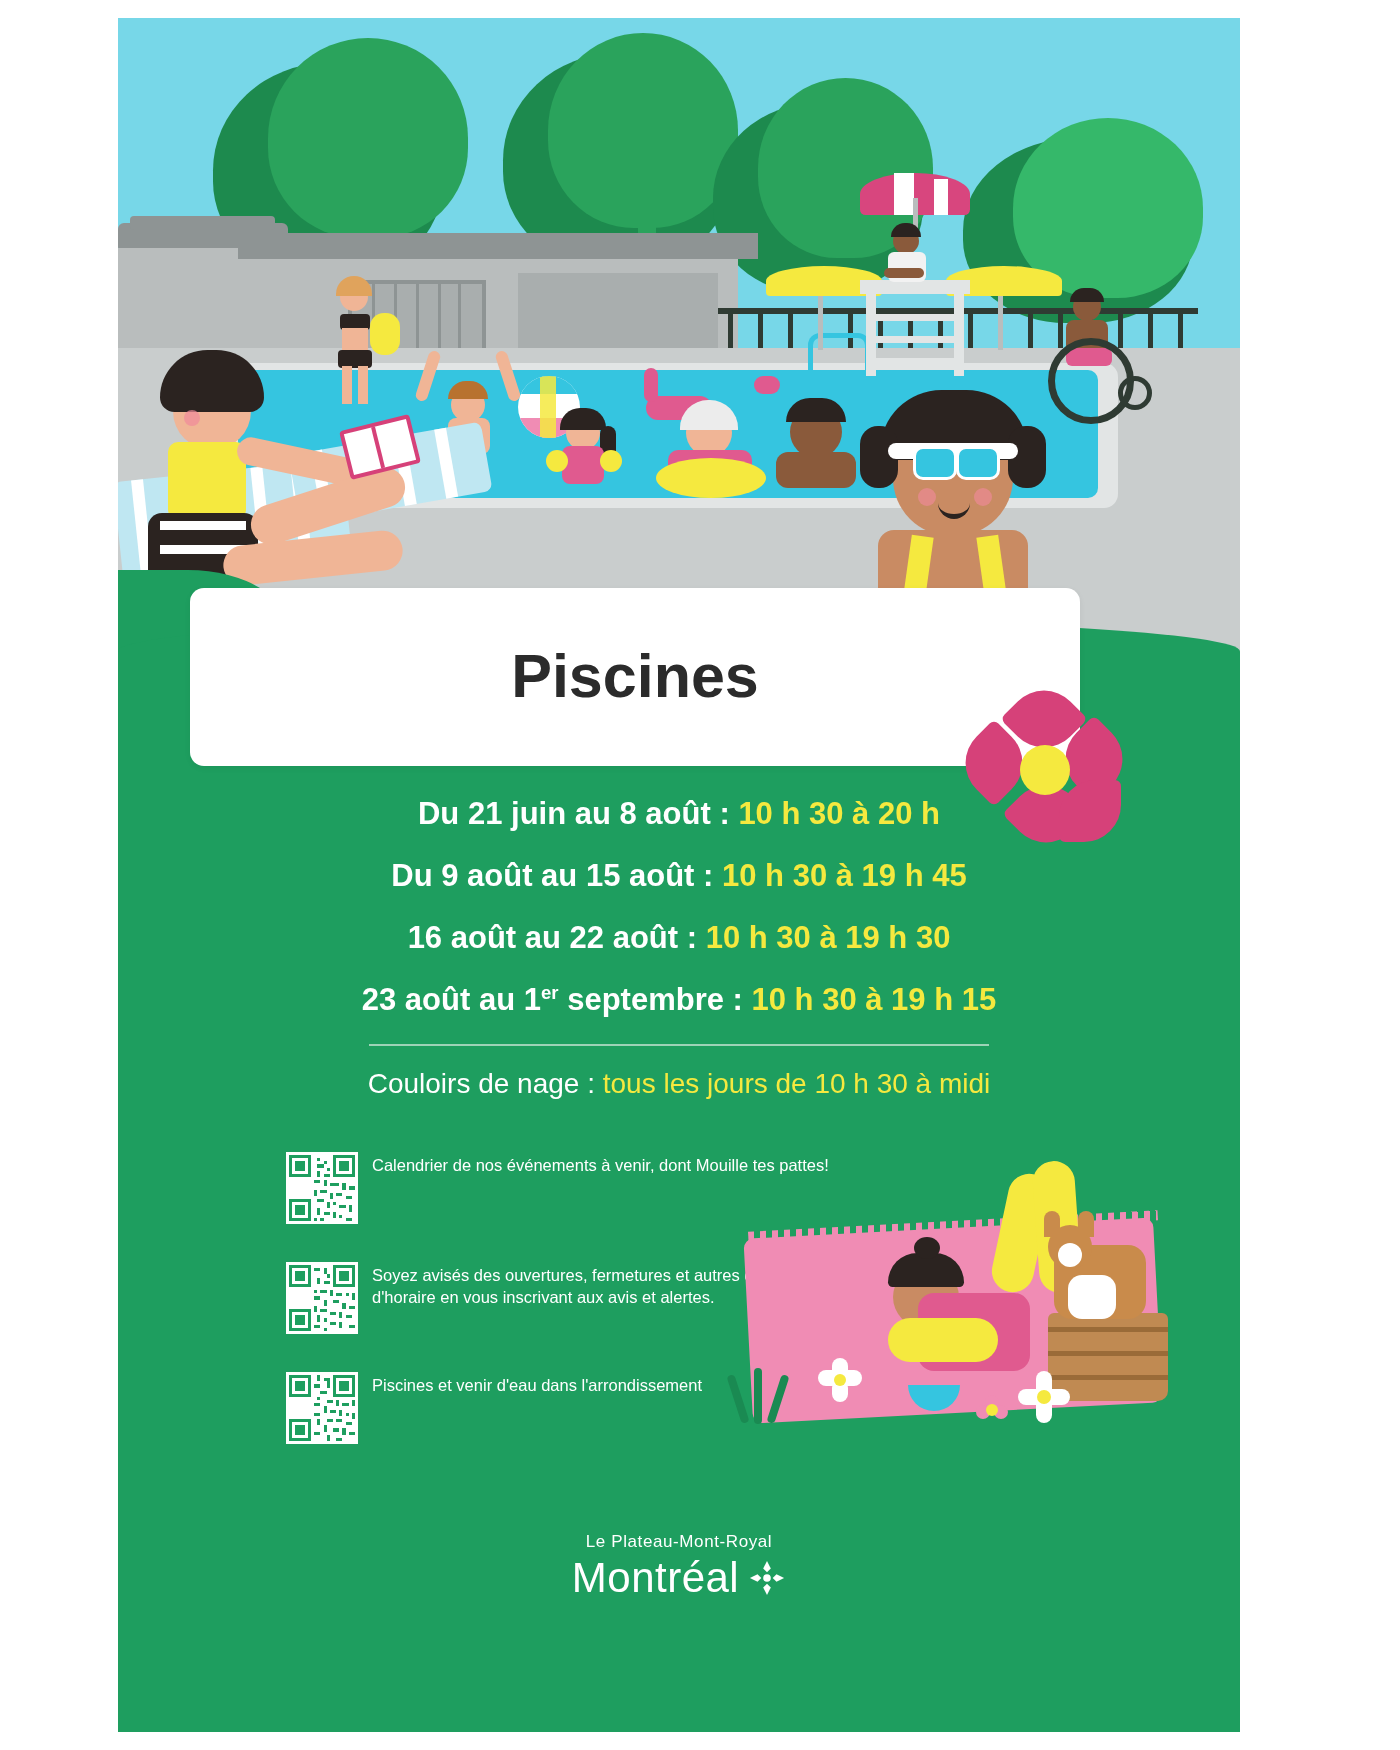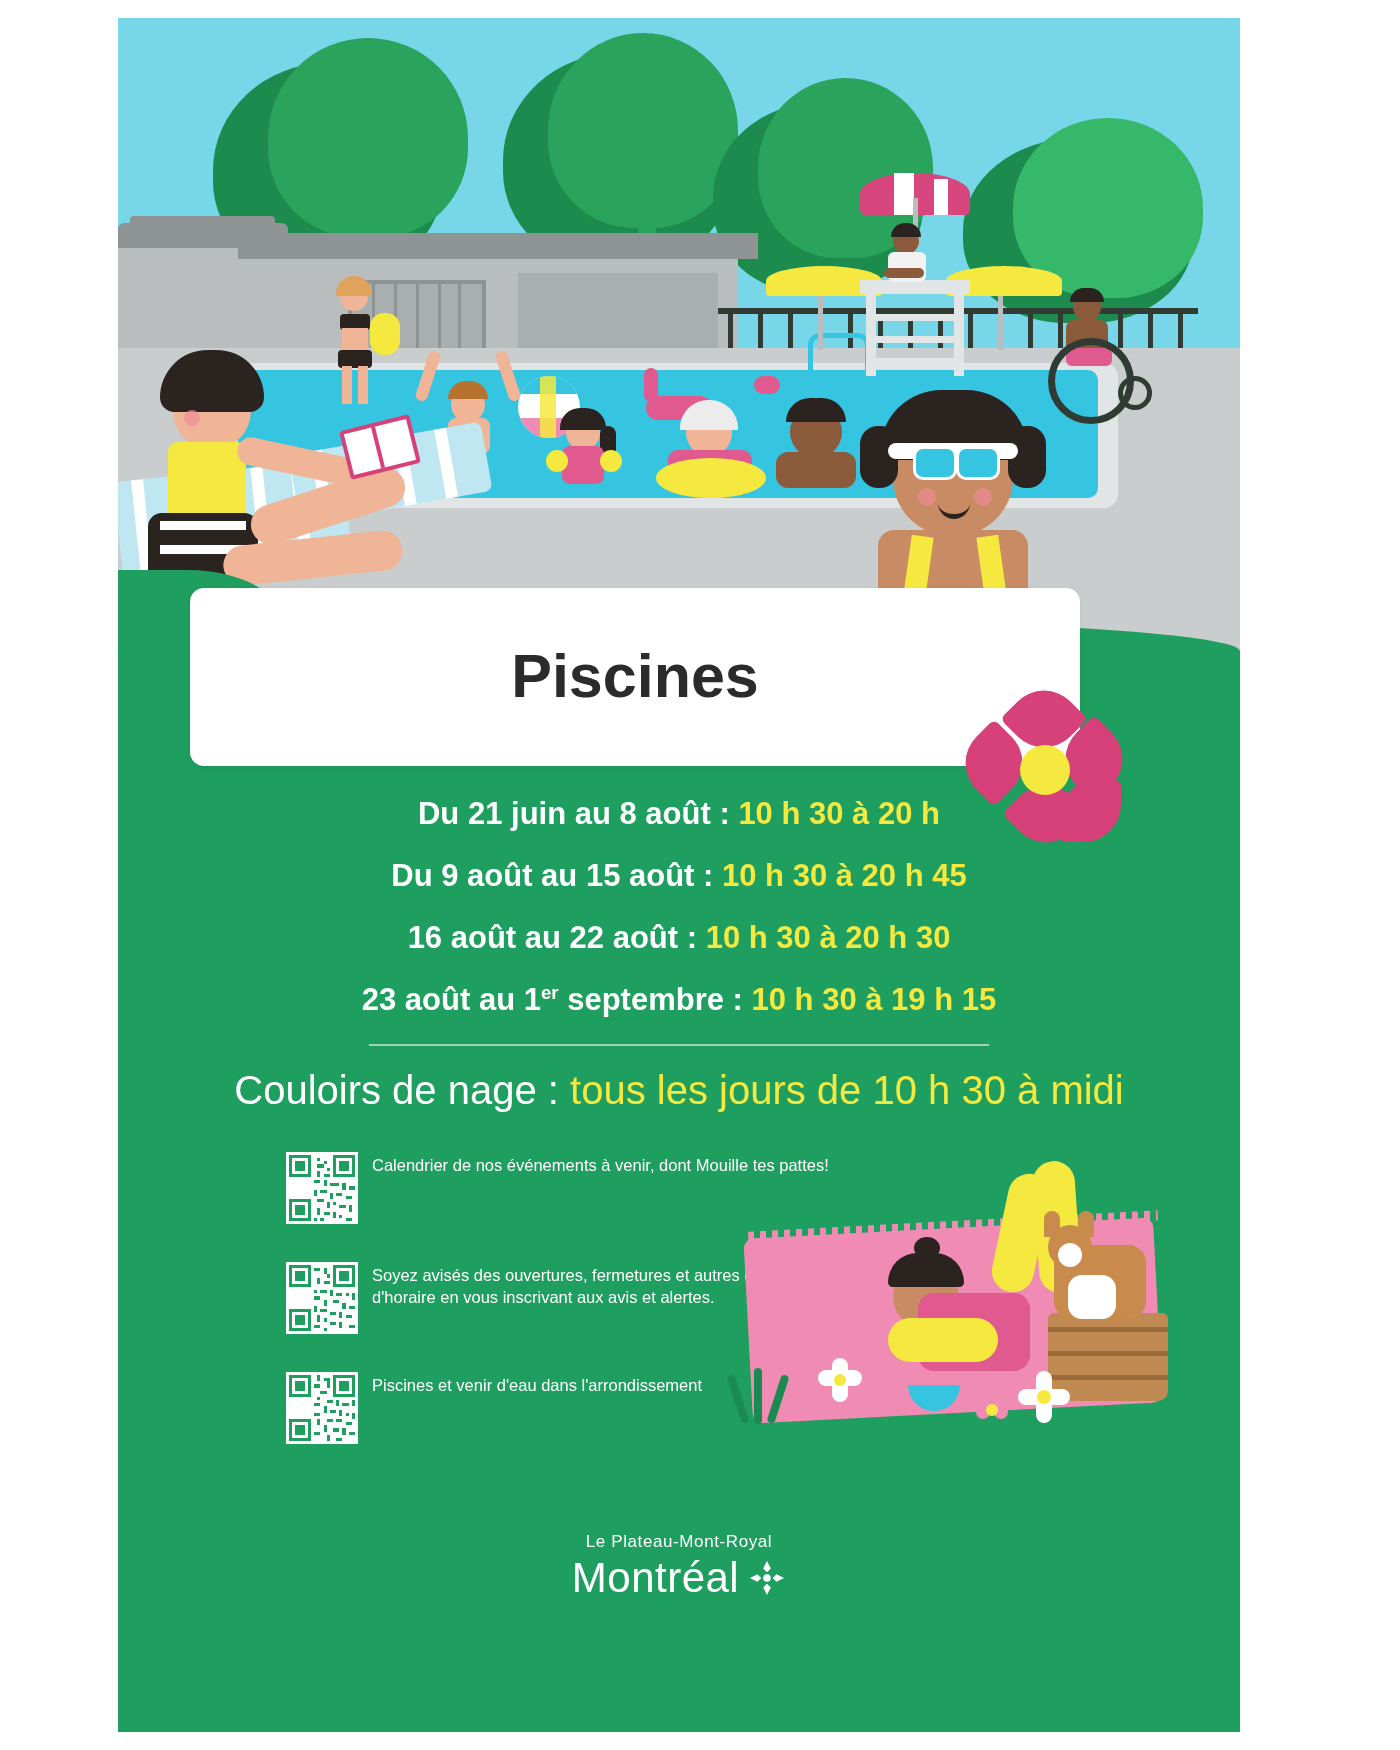--- a/index.html
+++ b/index.html
@@ -192,21 +192,21 @@
     white-space: nowrap;
   }
   .sched-hours { color: #f5e93f; }
   .sched-rule {
     width: 620px;
     height: 2px;
     background: #9ed3b7;
     margin: 18px auto 22px auto;
   }
   .lanes {
-    font-size: 40px;
+    font-size: 28px;
     font-weight: normal;
     white-space: nowrap;
   }
   .lanes .lanes-label { color: #ffffff; }
   .lanes .lanes-value { color: #f5e93f; }
 
   
   .qr-block {
     position: absolute;
     left: 168px;
@@ -470,26 +470,26 @@
 
   <div class="schedule">
 
     <div class="sched-row">
       <span>Du 21 juin au 8 août :</span>
       <span class="sched-hours">10 h 30 à 20 h</span>
     </div>
 
     <div class="sched-row">
       <span>Du 9 août au 15 août :</span>
-      <span class="sched-hours">10 h 30 à 20 h 45</span>
+      <span class="sched-hours">10 h 30 à 19 h 45</span>
     </div>
 
     <div class="sched-row">
       <span>16 août au 22 août :</span>
-      <span class="sched-hours">10 h 30 à 20 h 30</span>
+      <span class="sched-hours">10 h 30 à 19 h 30</span>
     </div>
 
     <div class="sched-row">
       <span>23 août au 1<sup style="font-size:0.6em">er</sup> septembre :</span>
       <span class="sched-hours">10 h 30 à 19 h 15</span>
     </div>
 
     <div class="sched-rule"></div>
 
     <div class="lanes">

